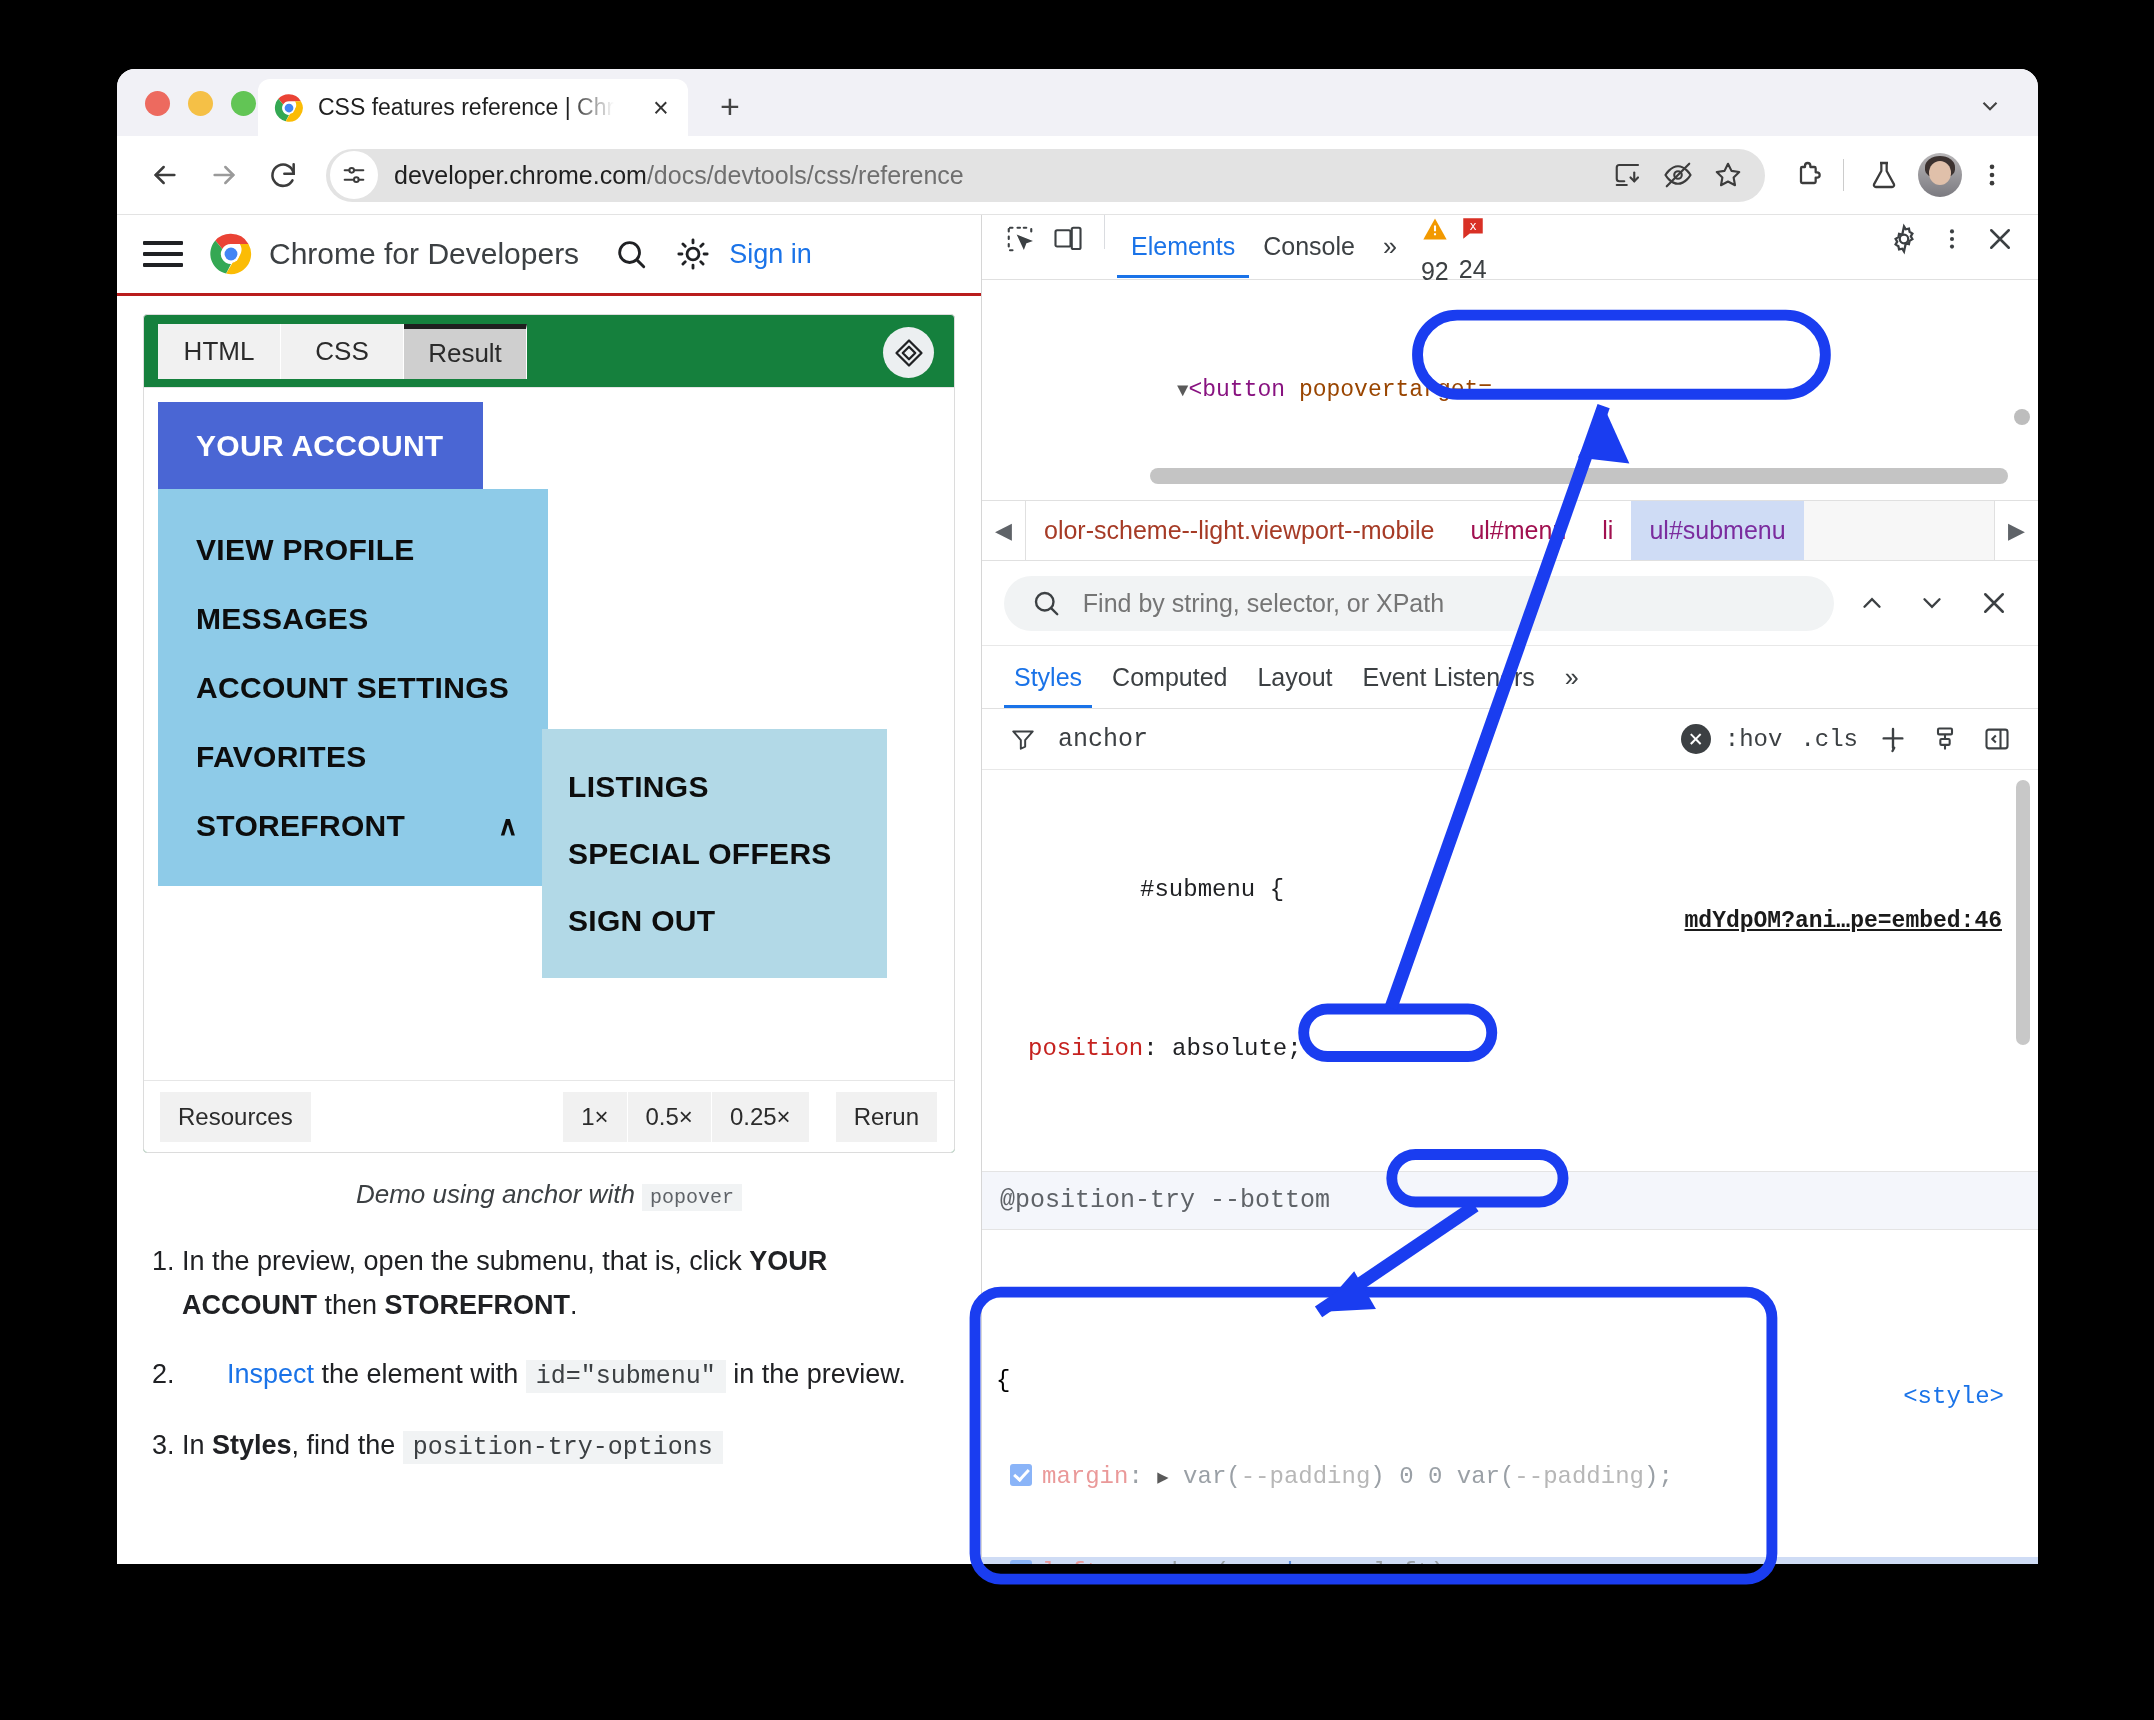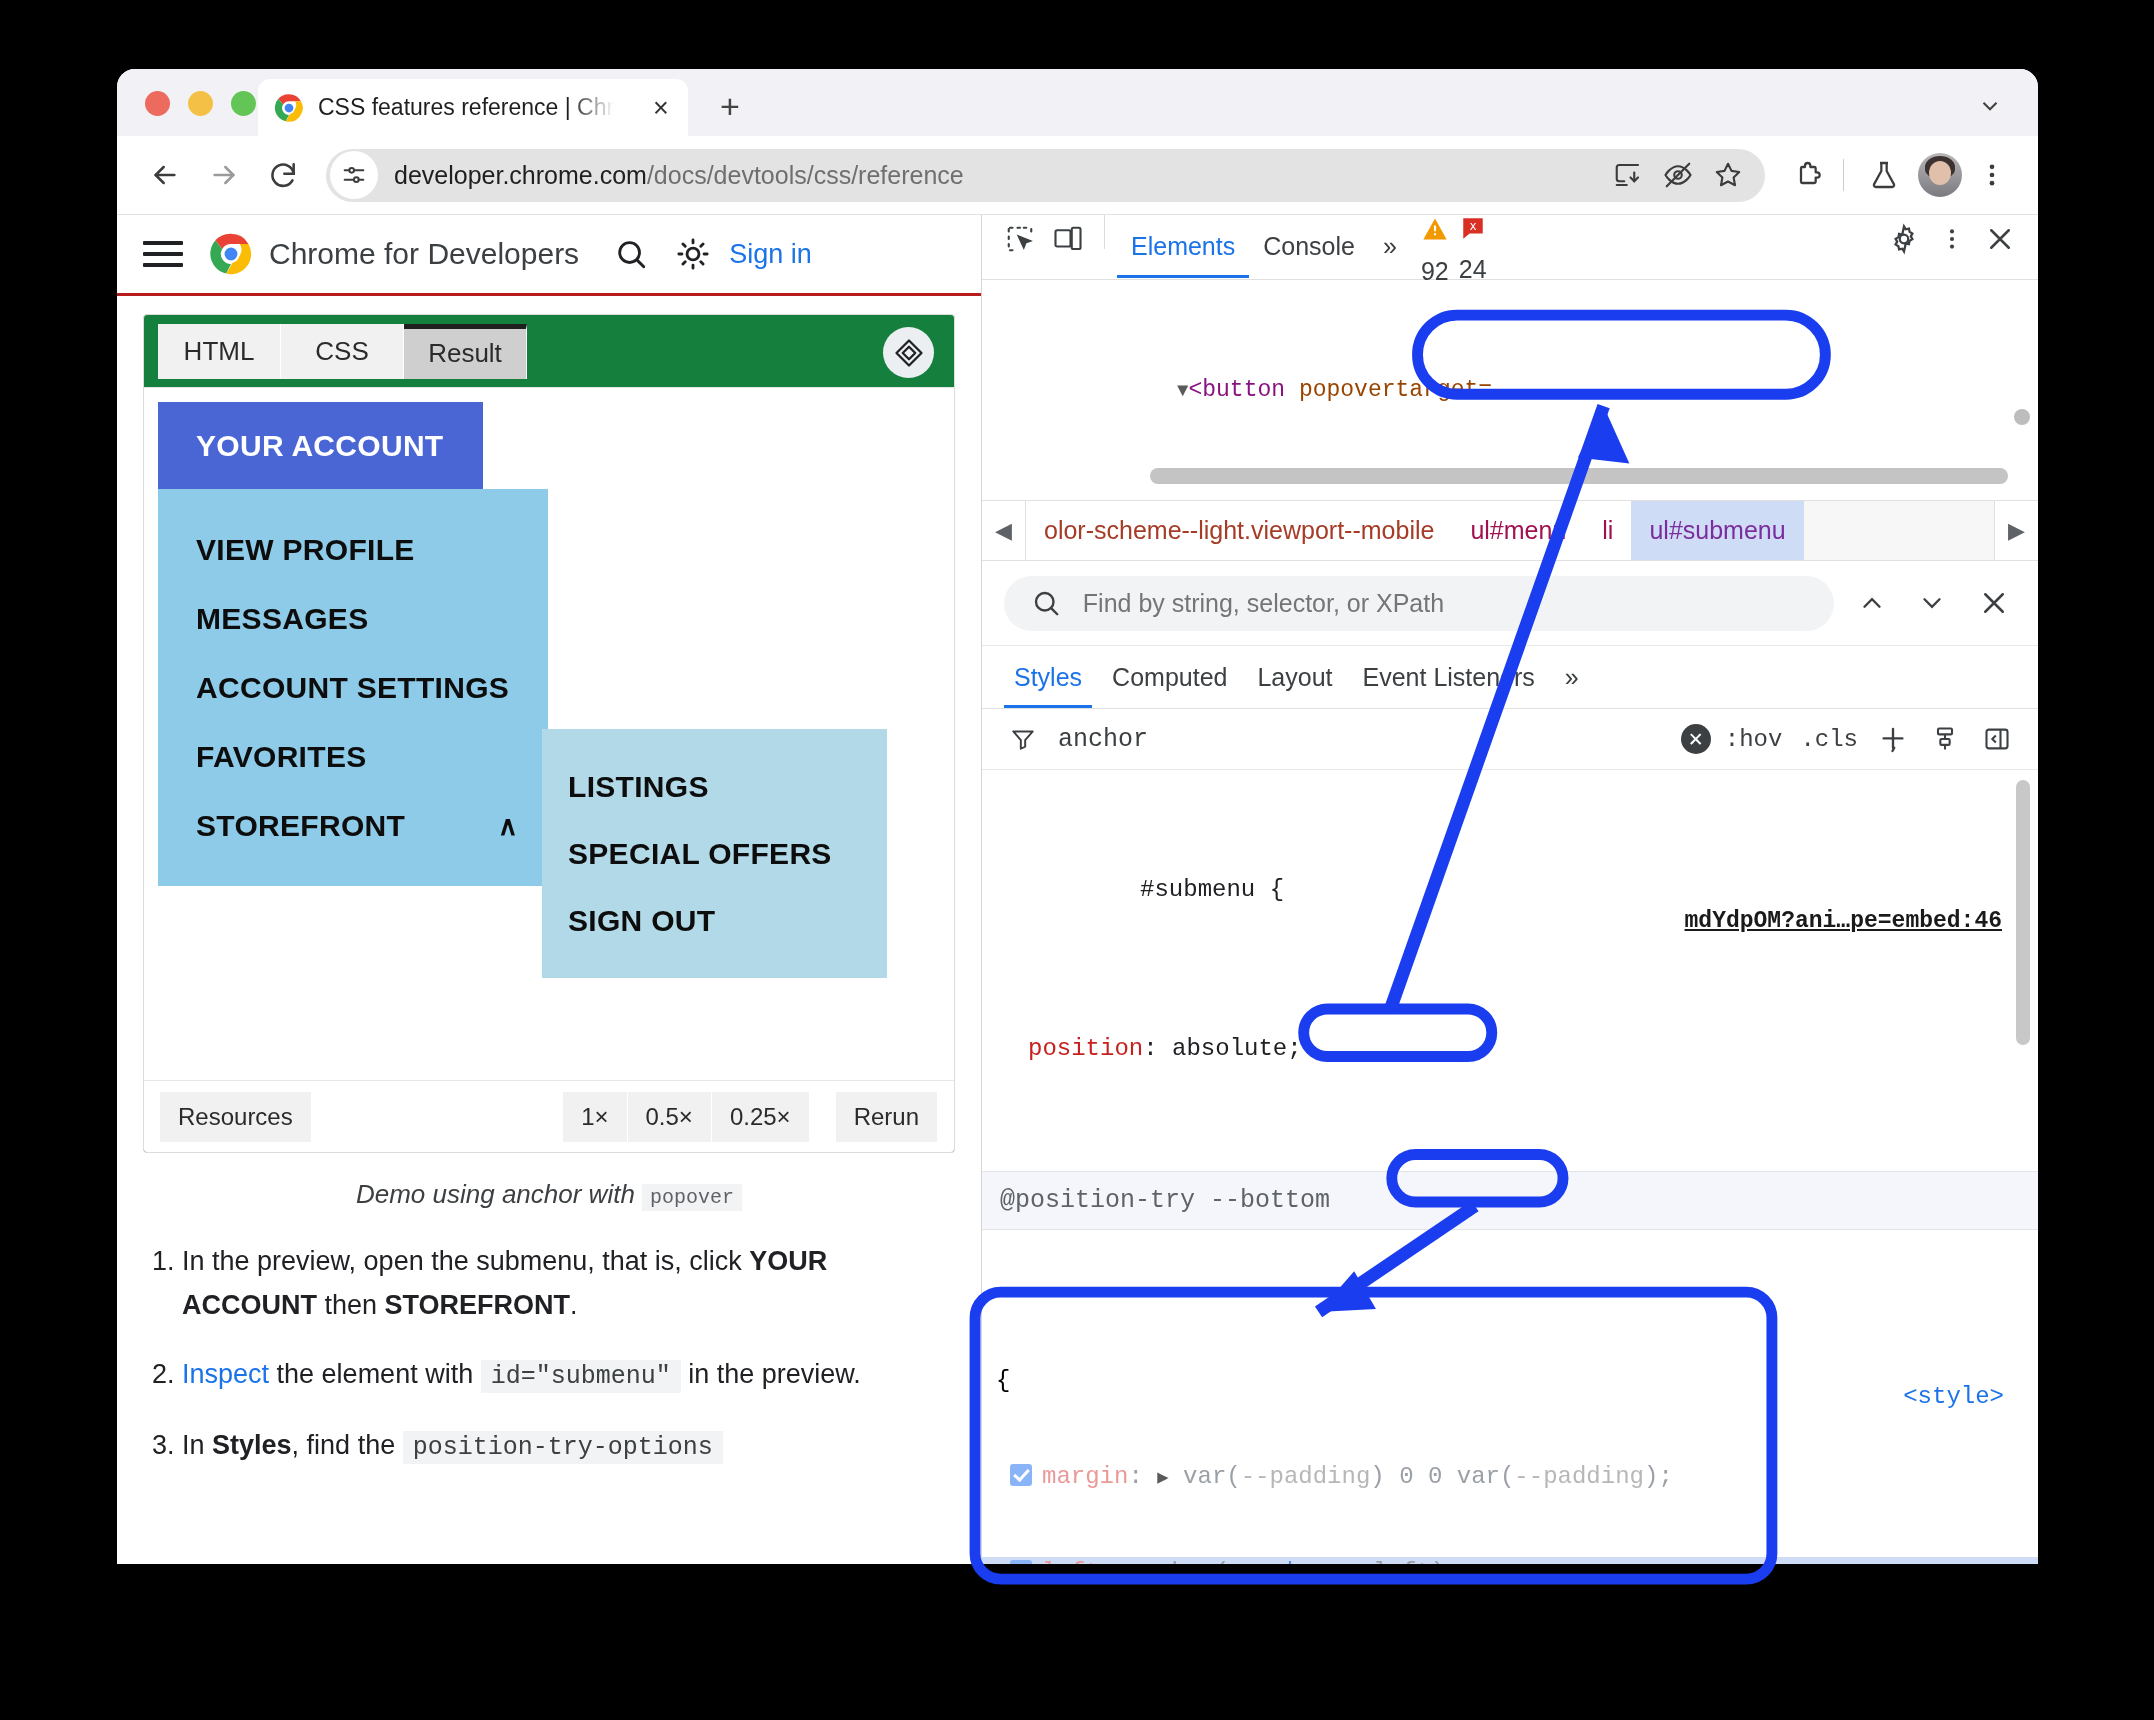--- a/index.html
+++ b/index.html
@@ -302,21 +302,21 @@
     line-height: 1.62;
   }
   ol.steps li { margin-bottom: 26px; }
   ol.steps code {
     font-family: "Liberation Mono", monospace;
     background: #f1f3f4;
     color: #3c4043;
     padding: 2px 10px;
     font-size: 25px;
   }
-  ol.steps a { color: #1a73e8; text-decoration: none; }
+  ol.steps a { color: #1a73e8; text-decoration: none; margin-left: 45px; }
 
   
   .dt-toolbar {
     height: 65px;
     display: flex;
     padding: 0 14px;
     border-bottom: 1px solid #e0e0e0;
     background: #fff;
   }
   .dt-ic {

